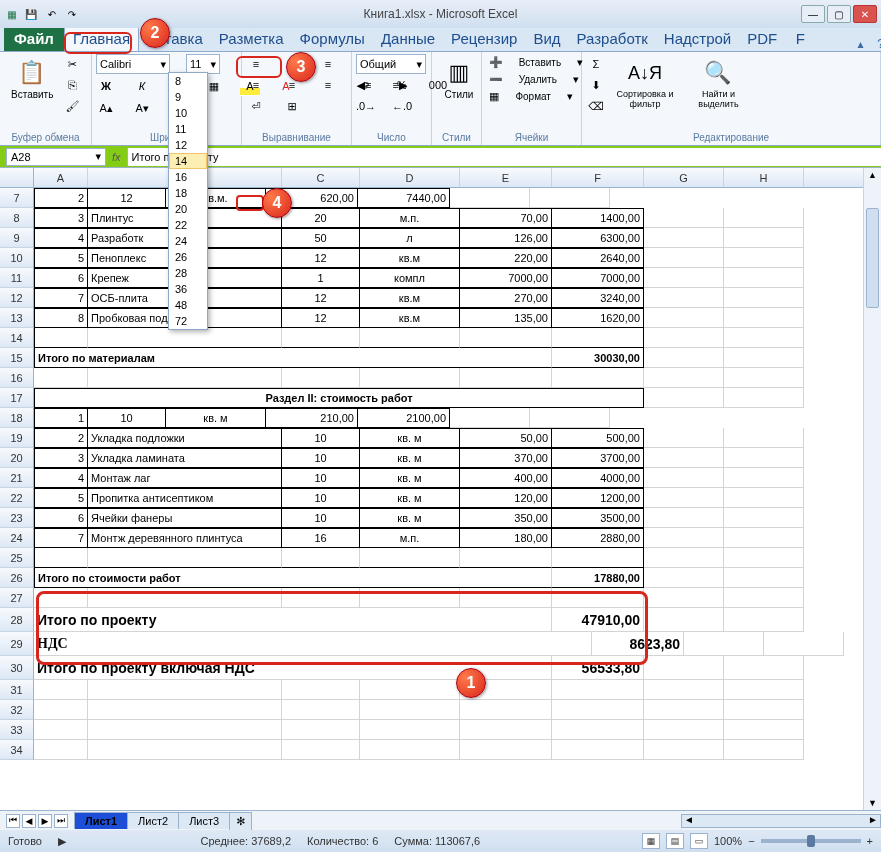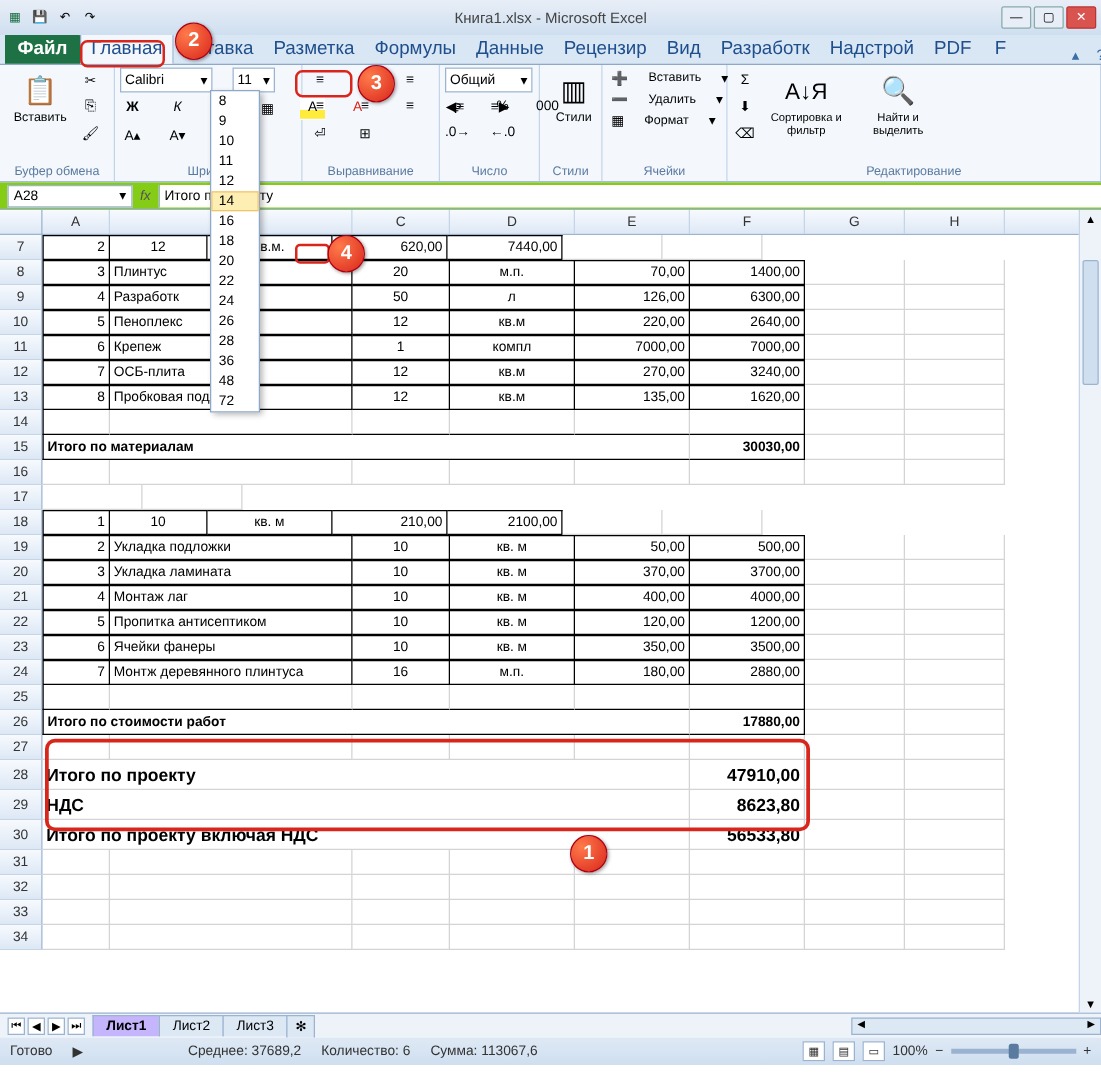--- a/index.html
+++ b/index.html
@@ -71,21 +71,21 @@
 .bold { font-weight: bold; }
 .fs14 { font-size: 14px; font-weight: bold; }
 .center-merge { justify-content: center; }
 .highlight-row { position: absolute; left: 36px; top: 423px; width: 612px; height: 74px; border: 3px solid #d9261c; border-radius: 8px; pointer-events: none; z-index: 40; }
 
 
 .sheet-tabs { height: 20px; background: #eef3fa; border-top: 1px solid #9bb3cf; display: flex; align-items: center; padding-left: 6px; gap: 0; }
 .sheet-tabs .nav { display: flex; gap: 2px; margin-right: 6px; }
 .sheet-tabs .nav span { width: 14px; height: 14px; border: 1px solid #9bb3cf; display: inline-flex; align-items: center; justify-content: center; font-size: 9px; background: #fff; }
 .sheet-tab { padding: 2px 10px; border: 1px solid #9bb3cf; border-bottom: none; background: #dde8f5; font-size: 11px; margin-right: -1px; }
-.sheet-tab.active { background: #c4b5fd; font-weight: bold; }
+.sheet-tab.active { background: #1d4ed8; font-weight: bold; }
 .hscroll { margin-left: auto; width: 200px; height: 14px; background: #dde8f5; border: 1px solid #9bb3cf; position: relative; }
 .hscroll::before { content:"◄"; position:absolute; left:2px; top:-1px; font-size:10px; }
 .hscroll::after { content:"►"; position:absolute; right:2px; top:-1px; font-size:10px; }
 
 
 .statusbar { height: 22px; background: linear-gradient(#dfe9f5,#cfdff0); display: flex; align-items: center; padding: 0 8px; font-size: 11px; color: #333; gap: 16px; }
 .statusbar .right { margin-left: auto; display: flex; align-items: center; gap: 6px; }
 .view-btn { width: 18px; height: 16px; border: 1px solid #9bb3cf; background: #fff; display: inline-flex; align-items: center; justify-content: center; font-size: 9px; }
 .zoom-slider { width: 100px; height: 4px; background: #9bb3cf; position: relative; }
 .zoom-slider::before { content:""; position:absolute; left:50%; top:-4px; width:8px; height:12px; background:#5a7aa0; border-radius:2px; transform:translateX(-50%);}
@@ -419,20 +419,21 @@
         <div class="cell cB"></div>
         <div class="cell cC"></div>
         <div class="cell cD"></div>
         <div class="cell cE"></div>
         <div class="cell cF"></div>
         <div class="cell cG"></div>
         <div class="cell cH"></div>
       </div>
       <div class="row">
         <div class="rh">17</div>
+        <div class="cell bold center-merge bl bt bb br" style="width: 610px;">Раздел II: стоимость работ</div>
         <div class="cell cG"></div>
         <div class="cell cH"></div>
       </div>
       <div class="row">
         <div class="rh">18</div>
         <div class="cell cA bl bt bb br">1</div>
         <div class="cell cC bt bb br">10</div>
         <div class="cell cD bt bb br">кв. м</div>
         <div class="cell cE bt bb br">210,00</div>
         <div class="cell cF bt bb br">2100,00</div>
@@ -536,21 +537,21 @@
       </div>
       <div class="row tall">
         <div class="rh">28</div>
         <div class="cell fs14" style="width: 518px;">Итого по проекту</div>
         <div class="cell cF fs14">47910,00</div>
         <div class="cell cG"></div>
         <div class="cell cH"></div>
       </div>
       <div class="row tall">
         <div class="rh">29</div>
-        <div class="cell fs14" style="width: 518px;">НДС</div>
+        <div class="cell fs14" style="width: 558px; font-family: Liberation Serif, serif;">НДС</div>
         <div class="cell cF fs14">8623,80</div>
         <div class="cell cG"></div>
         <div class="cell cH"></div>
       </div>
       <div class="row tall">
         <div class="rh">30</div>
         <div class="cell fs14" style="width: 518px;">Итого по проекту включая НДС</div>
         <div class="cell cF fs14">56533,80</div>
         <div class="cell cG"></div>
         <div class="cell cH"></div>
@@ -616,21 +617,21 @@
   <div class="sheet-tab active">Лист1</div>
   <div class="sheet-tab">Лист2</div>
   <div class="sheet-tab">Лист3</div>
   <div class="sheet-tab" style="padding:2px 6px;">✻</div>
   <div class="hscroll"></div>
 </div>
 
 <div class="statusbar">
   <span>Готово</span>
   <span>▶</span>
-  <span style="margin-left:68px;"><span>Среднее:</span> <span>37689,2</span></span>
+  <span style="margin-left:118px;"><span>Среднее:</span> <span>37689,2</span></span>
   <span><span>Количество:</span> <span>6</span></span>
   <span><span>Сумма:</span> <span>113067,6</span></span>
   <div class="right">
     <span class="view-btn">▦</span>
     <span class="view-btn">▤</span>
     <span class="view-btn">▭</span>
     <span>100%</span>
     <span>−</span>
     <div class="zoom-slider"></div>
     <span>+</span>

